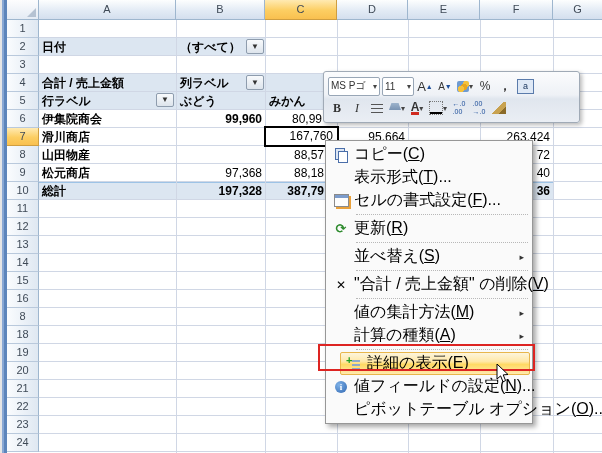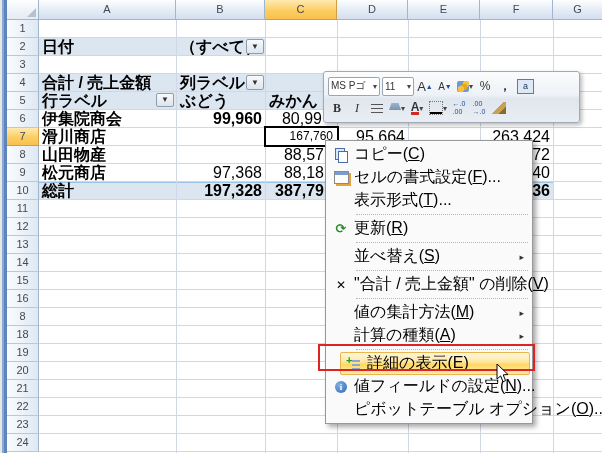--- a/index.html
+++ b/index.html
@@ -29,21 +29,21 @@
     border-right:1px solid #9eb6ce;border-bottom:1px solid #b9c9dc;}
   .rowhead.sel{background:linear-gradient(#ffeab2,#fcce62 55%,#f9c04f);
     border-bottom:1px solid #cf9e40;border-right:1px solid #cf9e40;}
   
   #grid{position:absolute;left:39px;top:20px;width:563px;height:433px;}
   .shade{position:absolute;background:#dce6f1;}
   .gridlines{position:absolute;left:0;top:0;width:563px;height:433px;pointer-events:none;
     background:repeating-linear-gradient(to bottom,transparent 0 17px,#d0d7e5 17px 18px);}
   .vline{position:absolute;top:0;width:1px;height:433px;background:#d0d7e5;pointer-events:none;}
   
-  .cell{position:absolute;height:18px;line-height:18px;font-size:16px;color:#000;white-space:nowrap;}
+  .cell{position:absolute;height:18px;line-height:18px;font-size:12px;color:#000;white-space:nowrap;}
   .lbl{font-weight:bold;}
   .num{text-align:right;}
   .ddbtn{position:absolute;width:18px;height:15px;box-sizing:border-box;border:1px solid #8e9cad;border-radius:2px;
     background:linear-gradient(#f8fafc,#dde4ec);text-align:center;}
   .ddbtn .car{font-size:8px;line-height:13px;color:#333;}
   
   #selcell{position:absolute;left:264px;top:126px;width:75px;height:21px;box-sizing:border-box;
     border:2px solid #000;background:#fff;z-index:1;}
   #selcell .v{position:absolute;right:4px;top:0;line-height:17px;font-size:12px;}
   #fillhandle{position:absolute;left:335px;top:143px;width:5px;height:5px;background:#000;border:1px solid #fff;z-index:1;}
@@ -277,28 +277,28 @@
   </div>
 
   <div id="ctxmenu">
     <div class="mi">
       <span class="ico">
           <span class="ic-copy"></span>
         </span>
       <span class="txt"><span>コピー(</span><span class="key">C</span><span>)</span></span>
     </div>
     <div class="mi">
+      <span class="ico"></span>
+      <span class="txt"><span>表示形式(</span><span class="key">T</span><span>)...</span></span>
+    </div>
+    <div class="mi">
       <span class="ico">
           <span class="ic-fmt"></span>
         </span>
       <span class="txt"><span>セルの書式設定(</span><span class="key">F</span><span>)...</span></span>
-    </div>
-    <div class="mi">
-      <span class="ico"></span>
-      <span class="txt"><span>表示形式(</span><span class="key">T</span><span>)...</span></span>
     </div>
     <div class="msep"></div>
     <div class="mi">
       <span class="ico ic-ref">⟳</span>
       <span class="txt"><span>更新(</span><span class="key">R</span><span>)</span></span>
     </div>
     <div class="msep"></div>
     <div class="mi">
       <span class="ico"></span>
       <span class="txt"><span>並べ替え(</span><span class="key">S</span><span>)</span></span>

